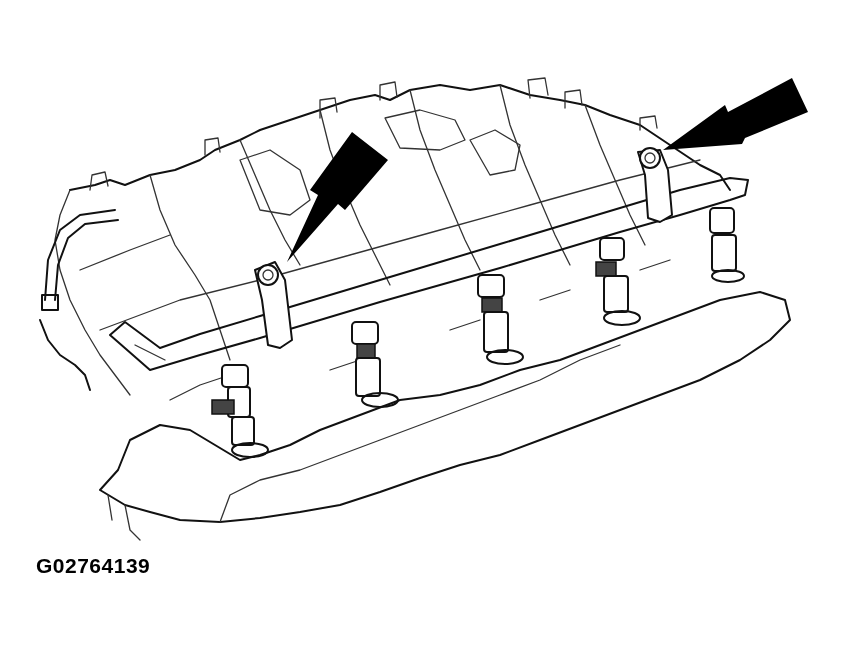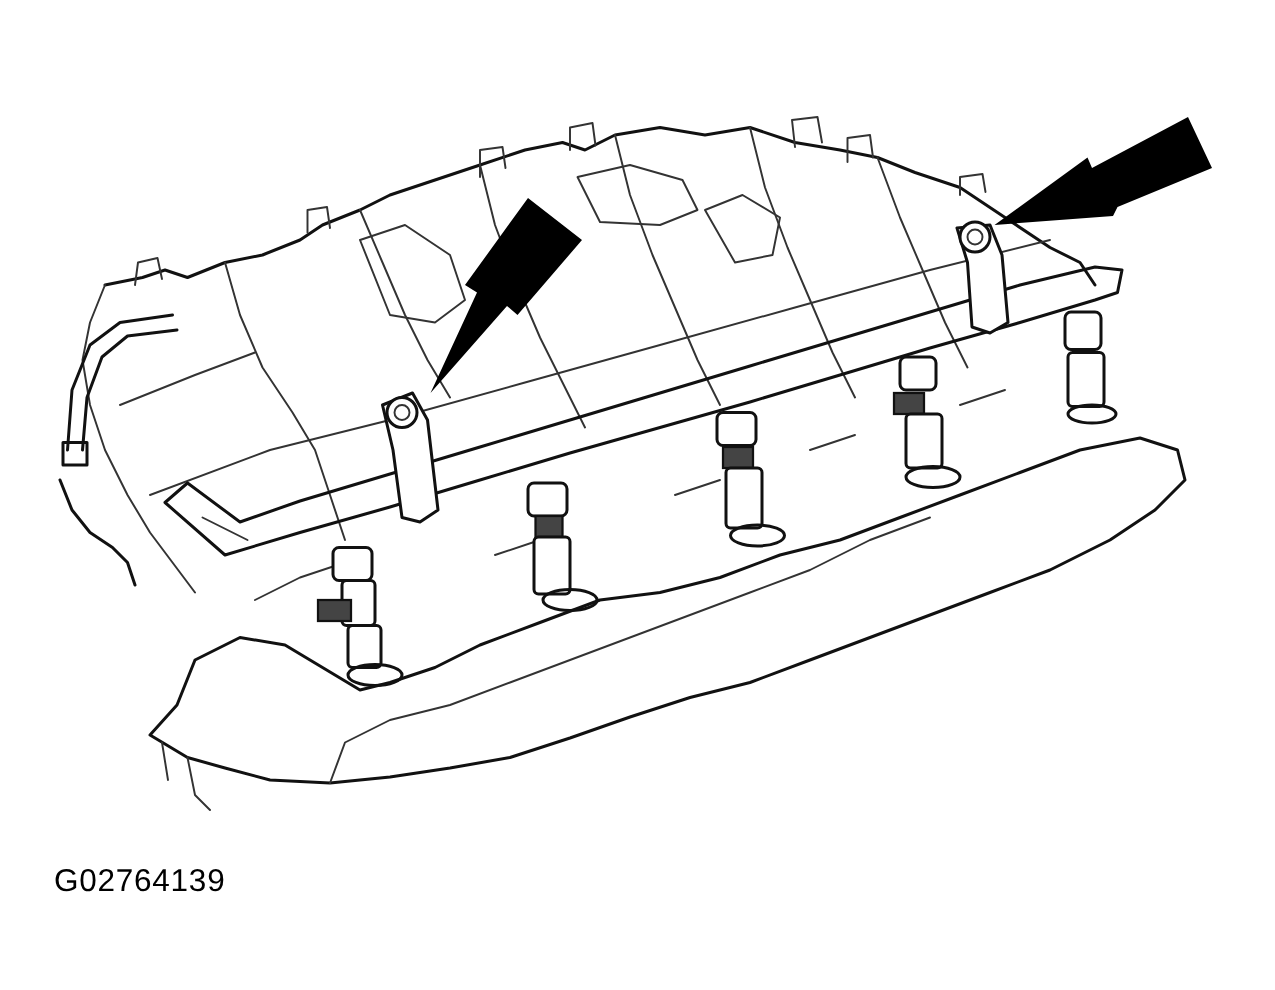--- a/index.html
+++ b/index.html
@@ -1,18 +1,18 @@
 <!DOCTYPE html>
 <html><head>
   <meta charset="utf-8">
   <style>
     html, body { margin: 0; padding: 0; background: #ffffff; }
     body { width: 850px; height: 660px; position: relative; overflow: hidden; font-family: "Liberation Sans", sans-serif; }
     #figure { position: absolute; left: 0; top: 0; width: 850px; height: 660px; }
-    #figure-id { position: absolute; left: 36px; top: 576px; font-size: 21px; font-weight: normal; color: #000; letter-spacing: 0.5px; }
+    #figure-id { position: absolute; left: 36px; top: 554px; font-size: 21px; font-weight: bold; color: #000; letter-spacing: 0.5px; }
     .ln { fill: none; stroke: #111; stroke-width: 2; stroke-linejoin: round; stroke-linecap: round; }
     .ln-thin { fill: none; stroke: #333; stroke-width: 1.3; stroke-linejoin: round; stroke-linecap: round; }
     .fill-w { fill: #fff; stroke: #111; stroke-width: 2; stroke-linejoin: round; }
     .inj-body { fill: #fff; stroke: #111; stroke-width: 2; }
     .inj-dark { fill: #444; stroke: #111; stroke-width: 1.5; }
     .arrow { fill: #000; }
   </style>
 </head>
 <body>
 

